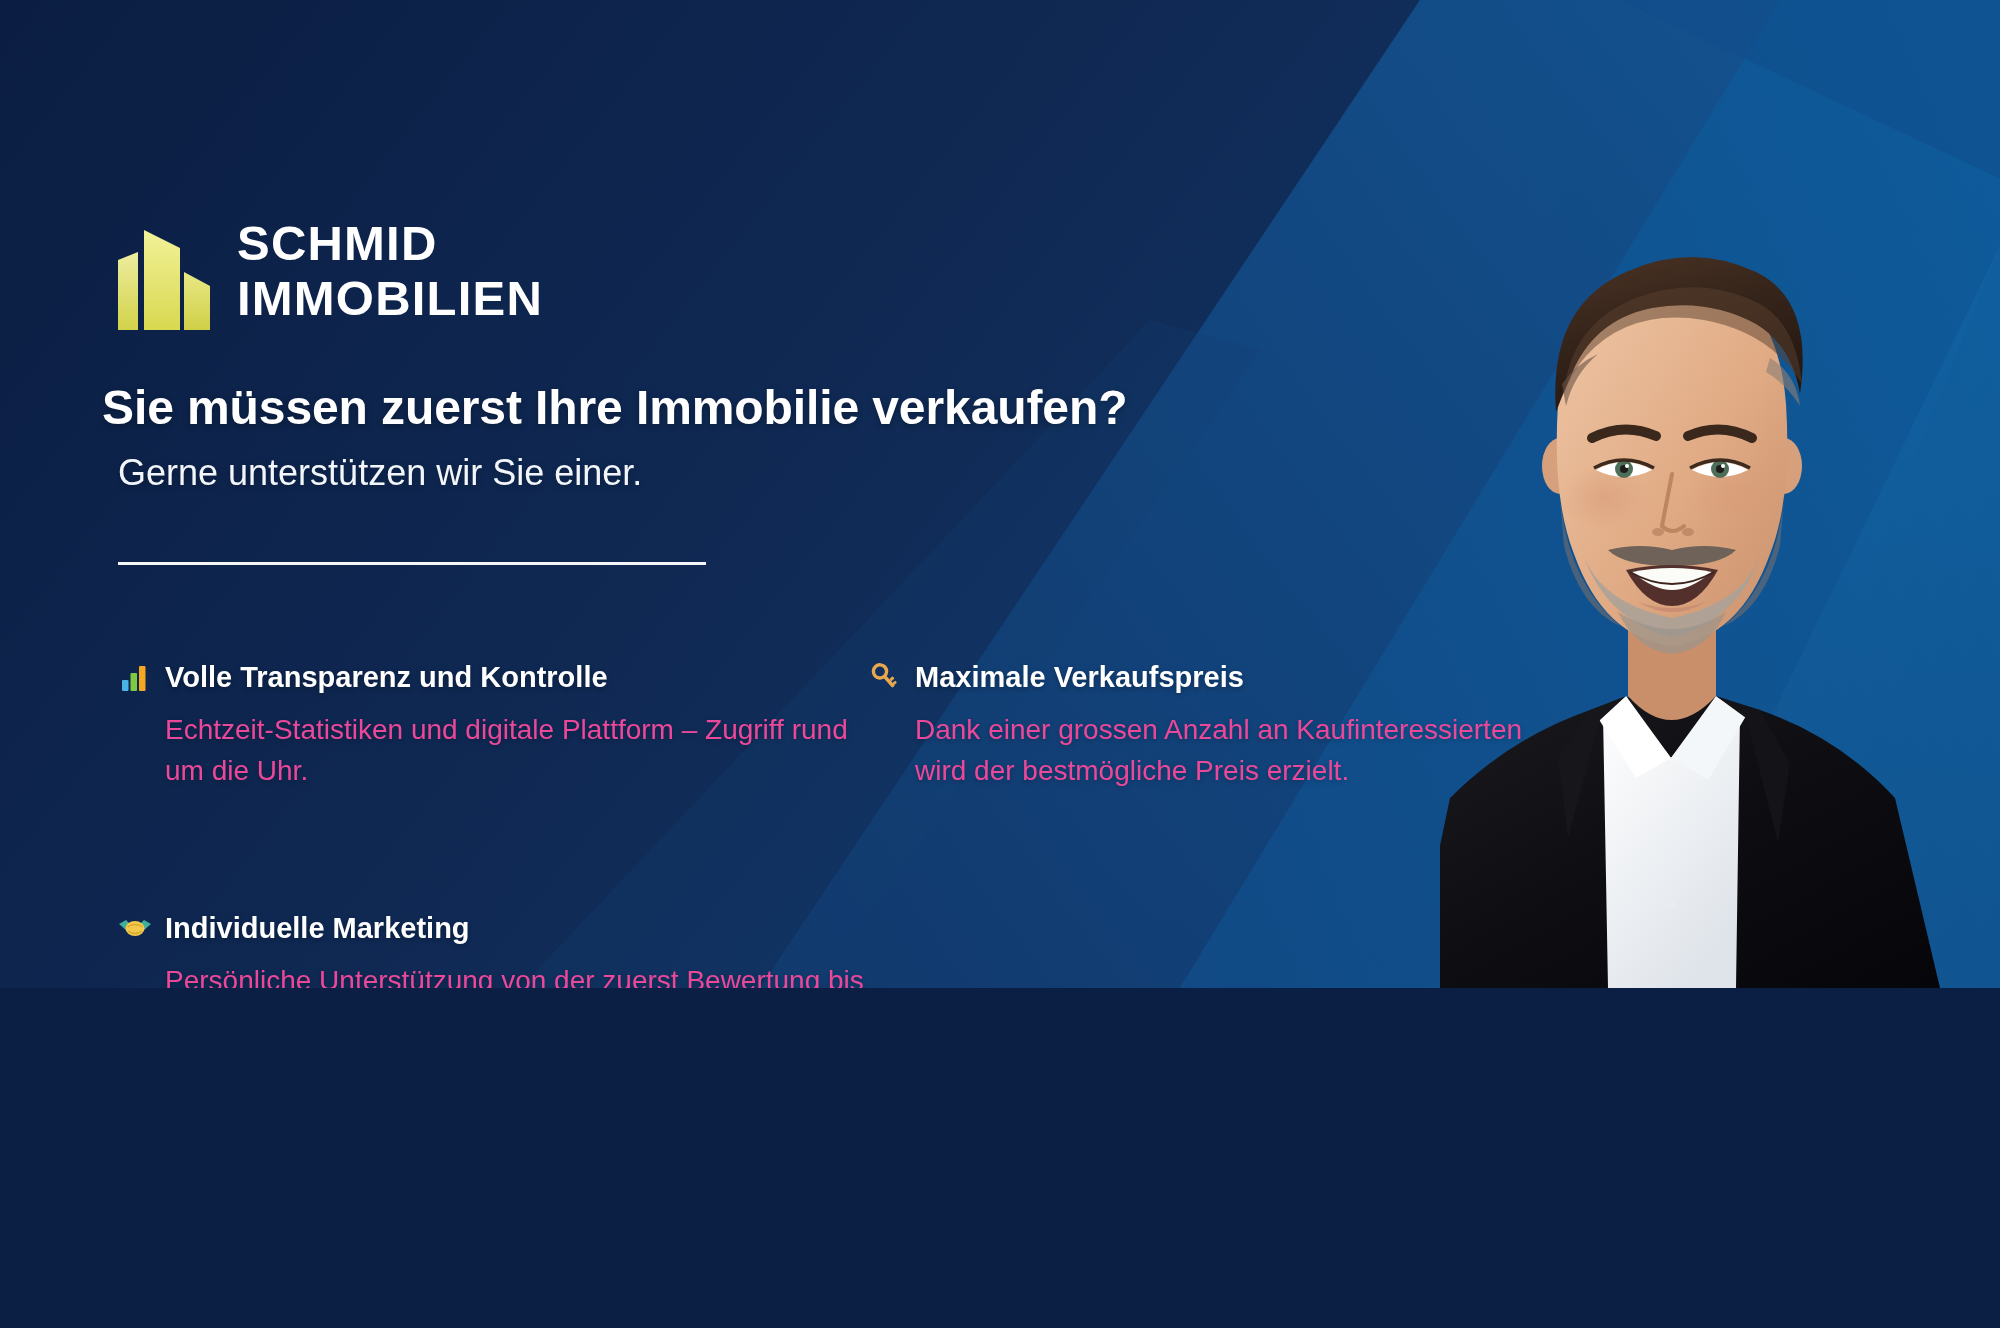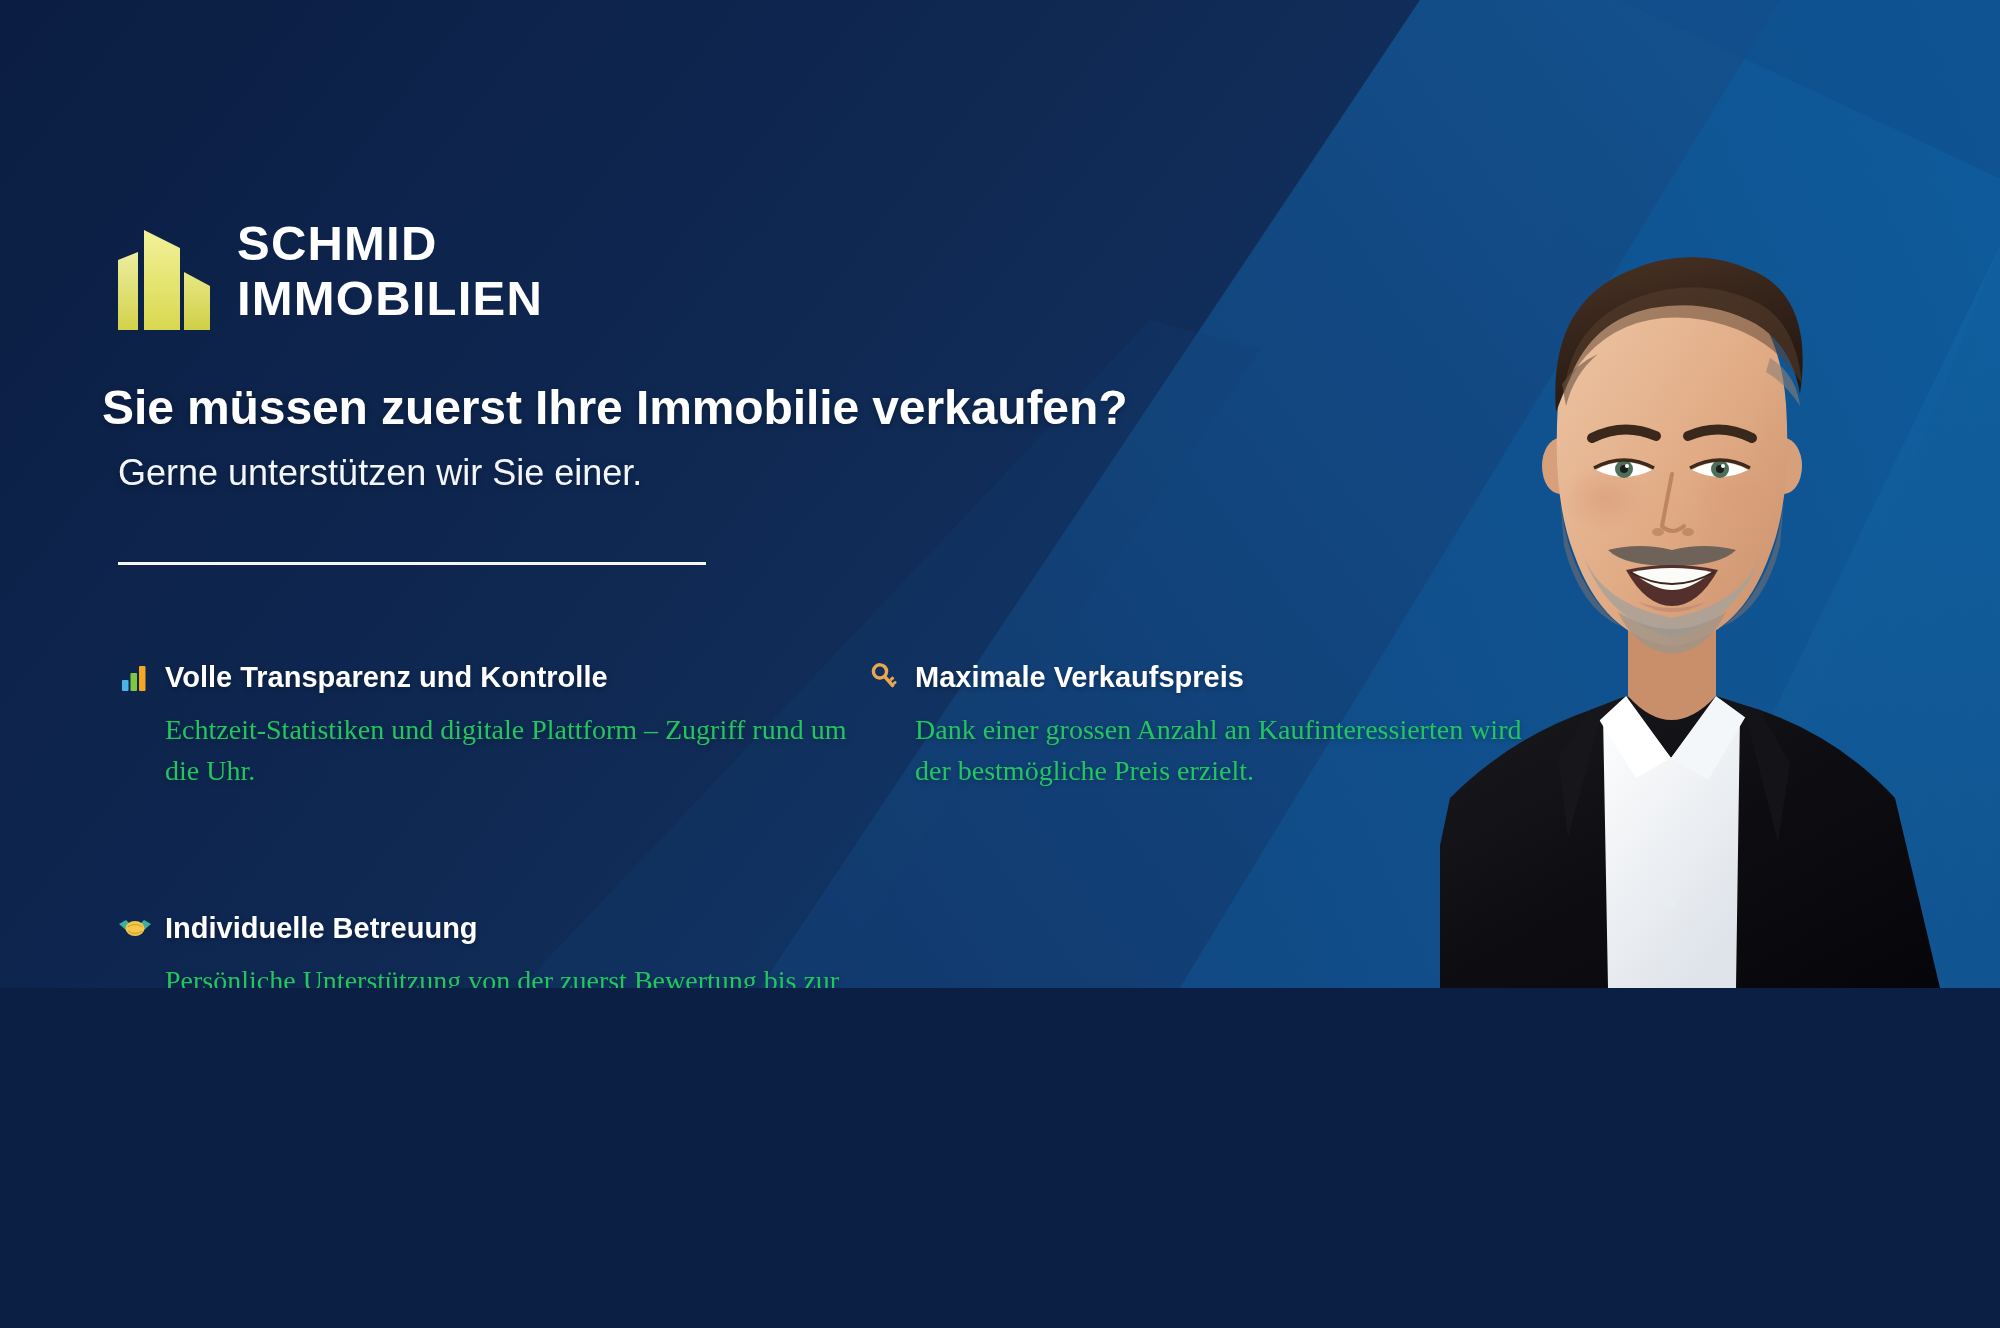--- a/index.html
+++ b/index.html
@@ -108,28 +108,27 @@
     display: block;
   }
   .feature-title {
     color: #ffffff;
     font-size: 29px;
     font-weight: 700;
     text-shadow: 0 2px 5px rgba(0,0,0,.28);
     white-space: nowrap;
   }
   .feature-body {
-    color: #22c55e;
+    color: #ec4899;
     font-size: 28px;
     font-weight: 400;
     line-height: 1.45;
     padding-left: 47px;
     max-width: 730px;
     text-shadow: 0 2px 5px rgba(0,0,0,.22);
-    font-family: Liberation Serif, serif;
   }
 
   
   .portrait {
     position: absolute;
     right: 0;
     bottom: 0;
     width: 560px;
     height: 790px;
     pointer-events: none;
@@ -250,21 +249,21 @@
 
     <div class="feature">
       <div class="feature-head">
         <svg class="feature-icon" viewBox="0 0 34 34" xmlns="http://www.w3.org/2000/svg">
           <path d="M1 13 L8 9 L14 15 L9 20 Z" fill="#3fae9a"></path>
           <path d="M33 13 L26 9 L20 15 L25 20 Z" fill="#3fae9a"></path>
           <ellipse cx="17" cy="17.5" rx="9.5" ry="7.5" fill="#f2c94c"></ellipse>
           <path d="M9.5 16 Q13 13.4 17 13.4 Q21 13.4 24.5 16" stroke="#d9a92f" stroke-width="1.5" fill="none"></path>
           <path d="M10 20 Q13.5 22.6 17 22.6 Q20.5 22.6 24 20" stroke="#d9a92f" stroke-width="1.5" fill="none"></path>
         </svg>
-        <div class="feature-title">Individuelle Betreuung</div>
+        <div class="feature-title">Individuelle Marketing</div>
       </div>
       <div class="feature-body">Persönliche Unterstützung von der zuerst Bewertung bis zur finalen Vertragsunterzeichnung.</div>
     </div>
 
   </div>
 
   <div class="portrait">
     <svg viewBox="0 0 560 790" preserveAspectRatio="xMidYMax meet" xmlns="http://www.w3.org/2000/svg">
       <defs>
         <linearGradient id="skin" x1="0" y1="0" x2="1" y2="1">

